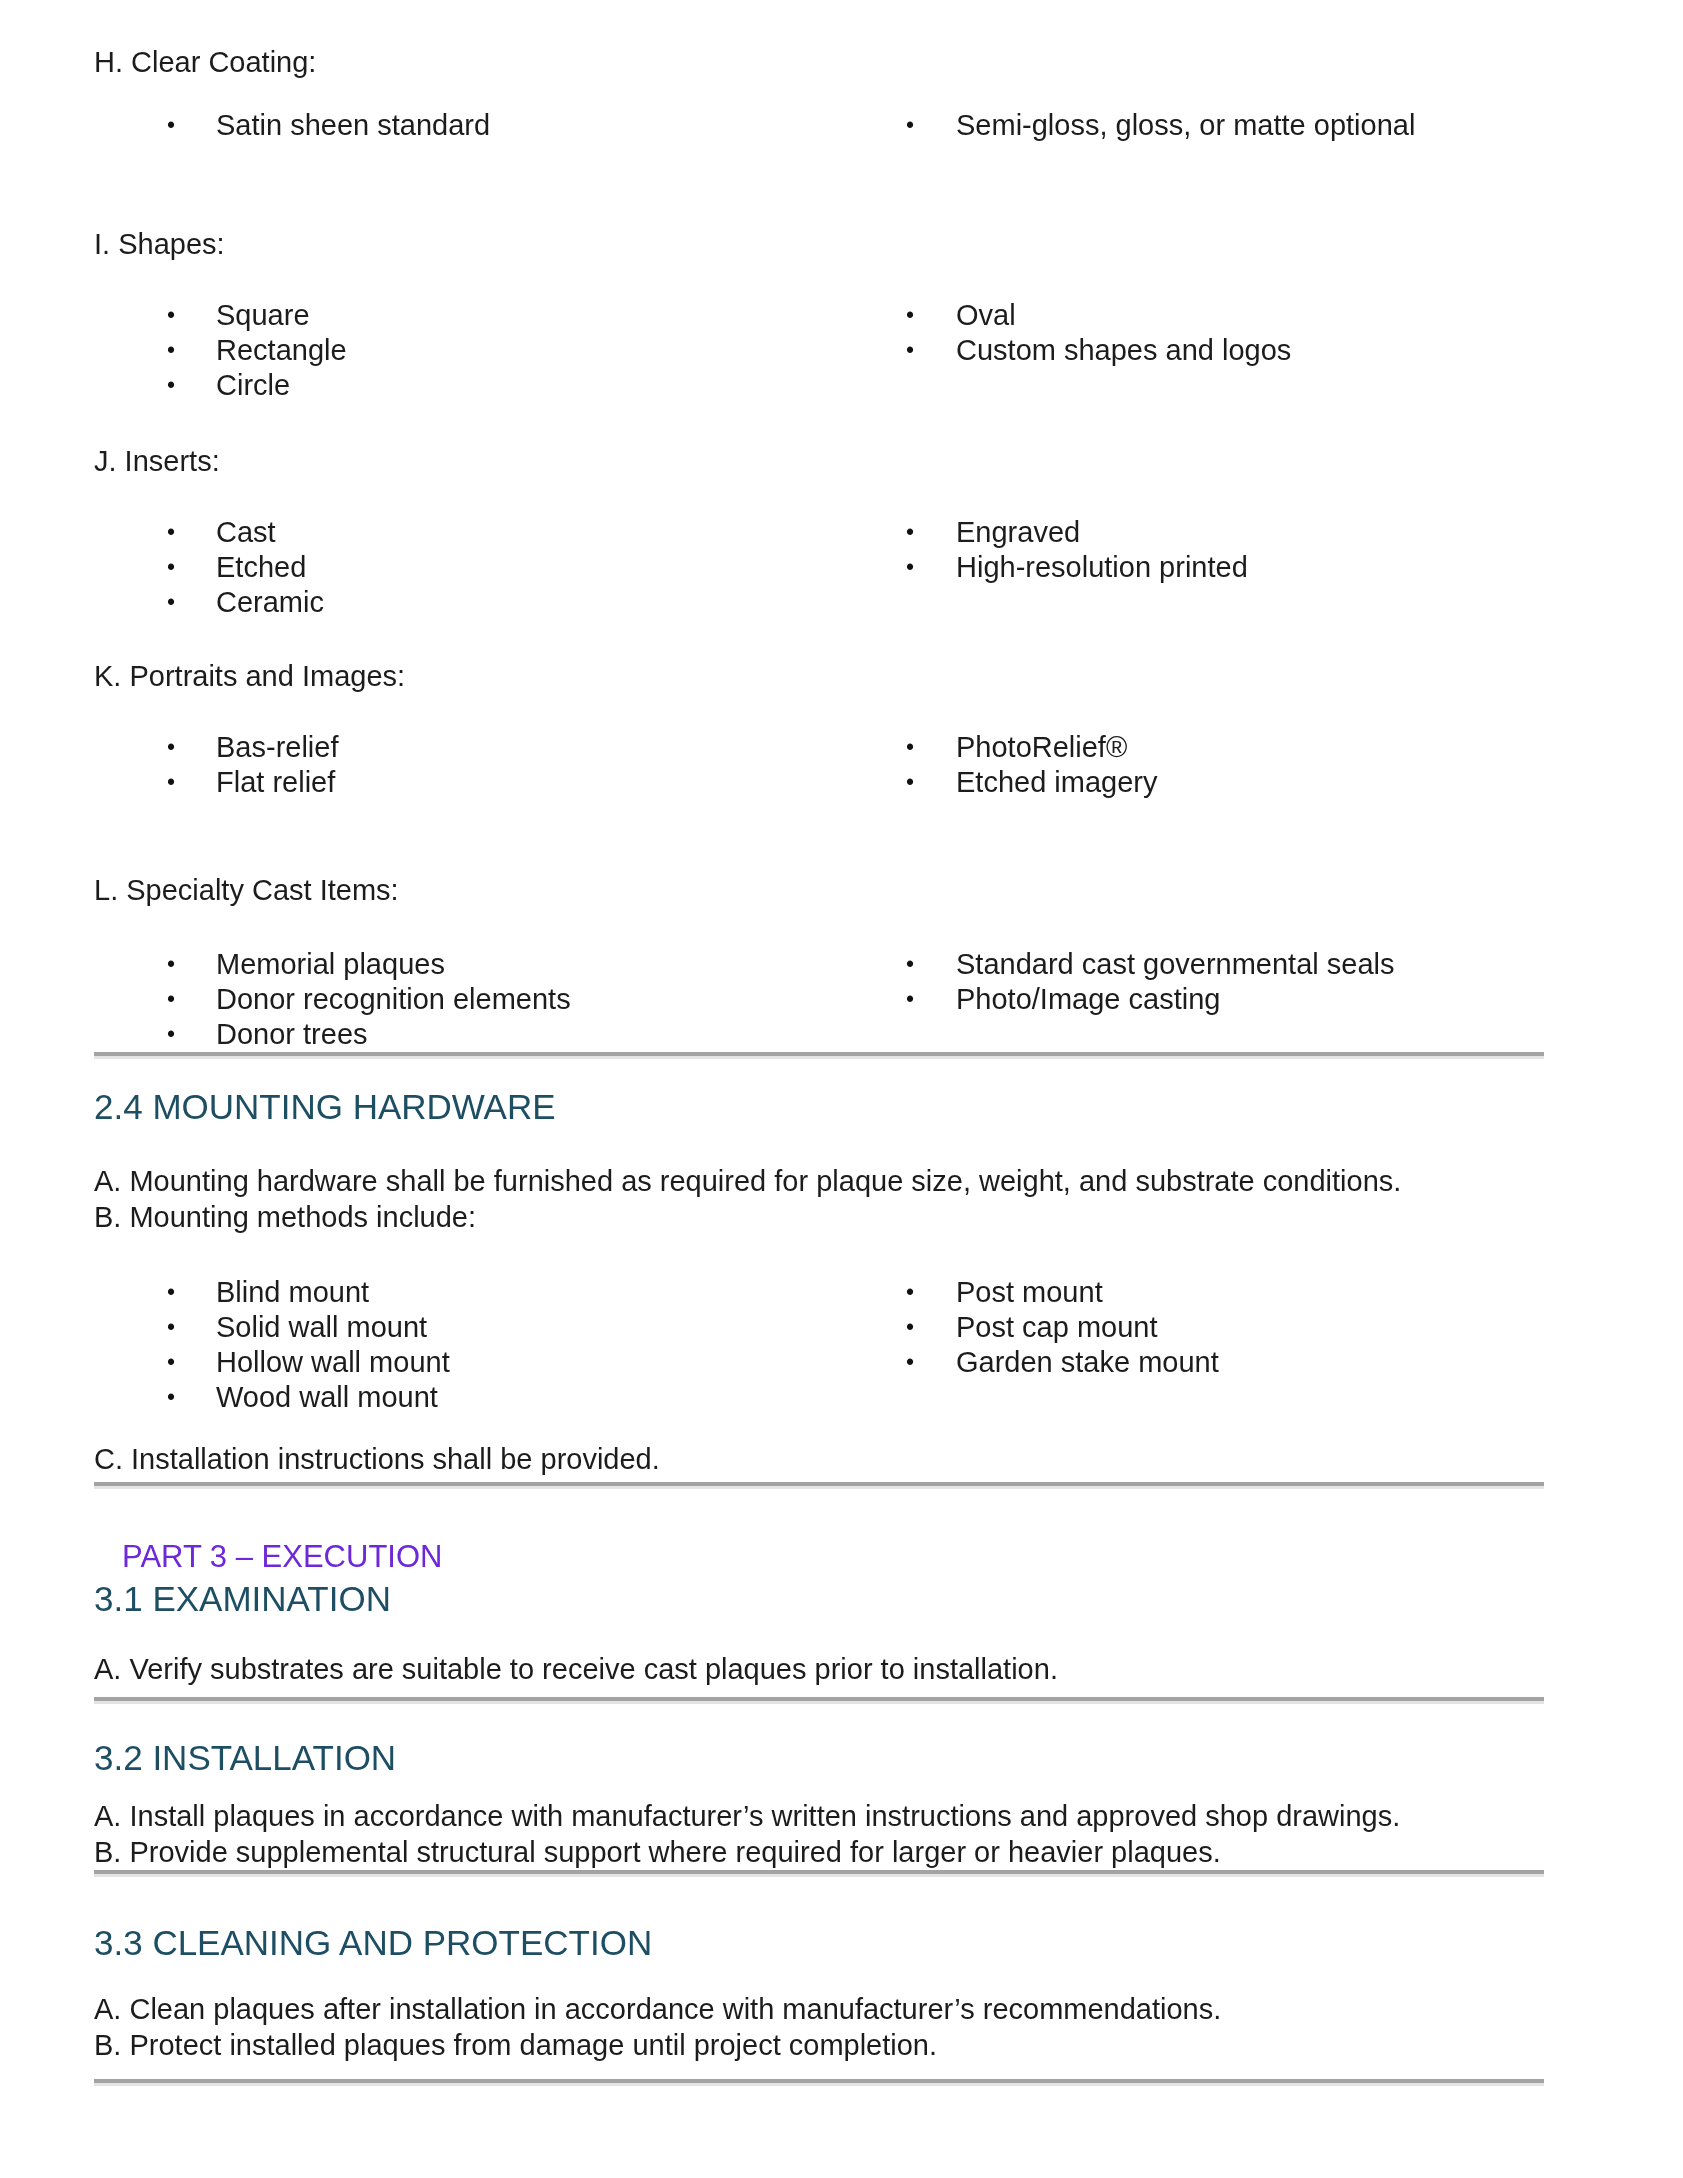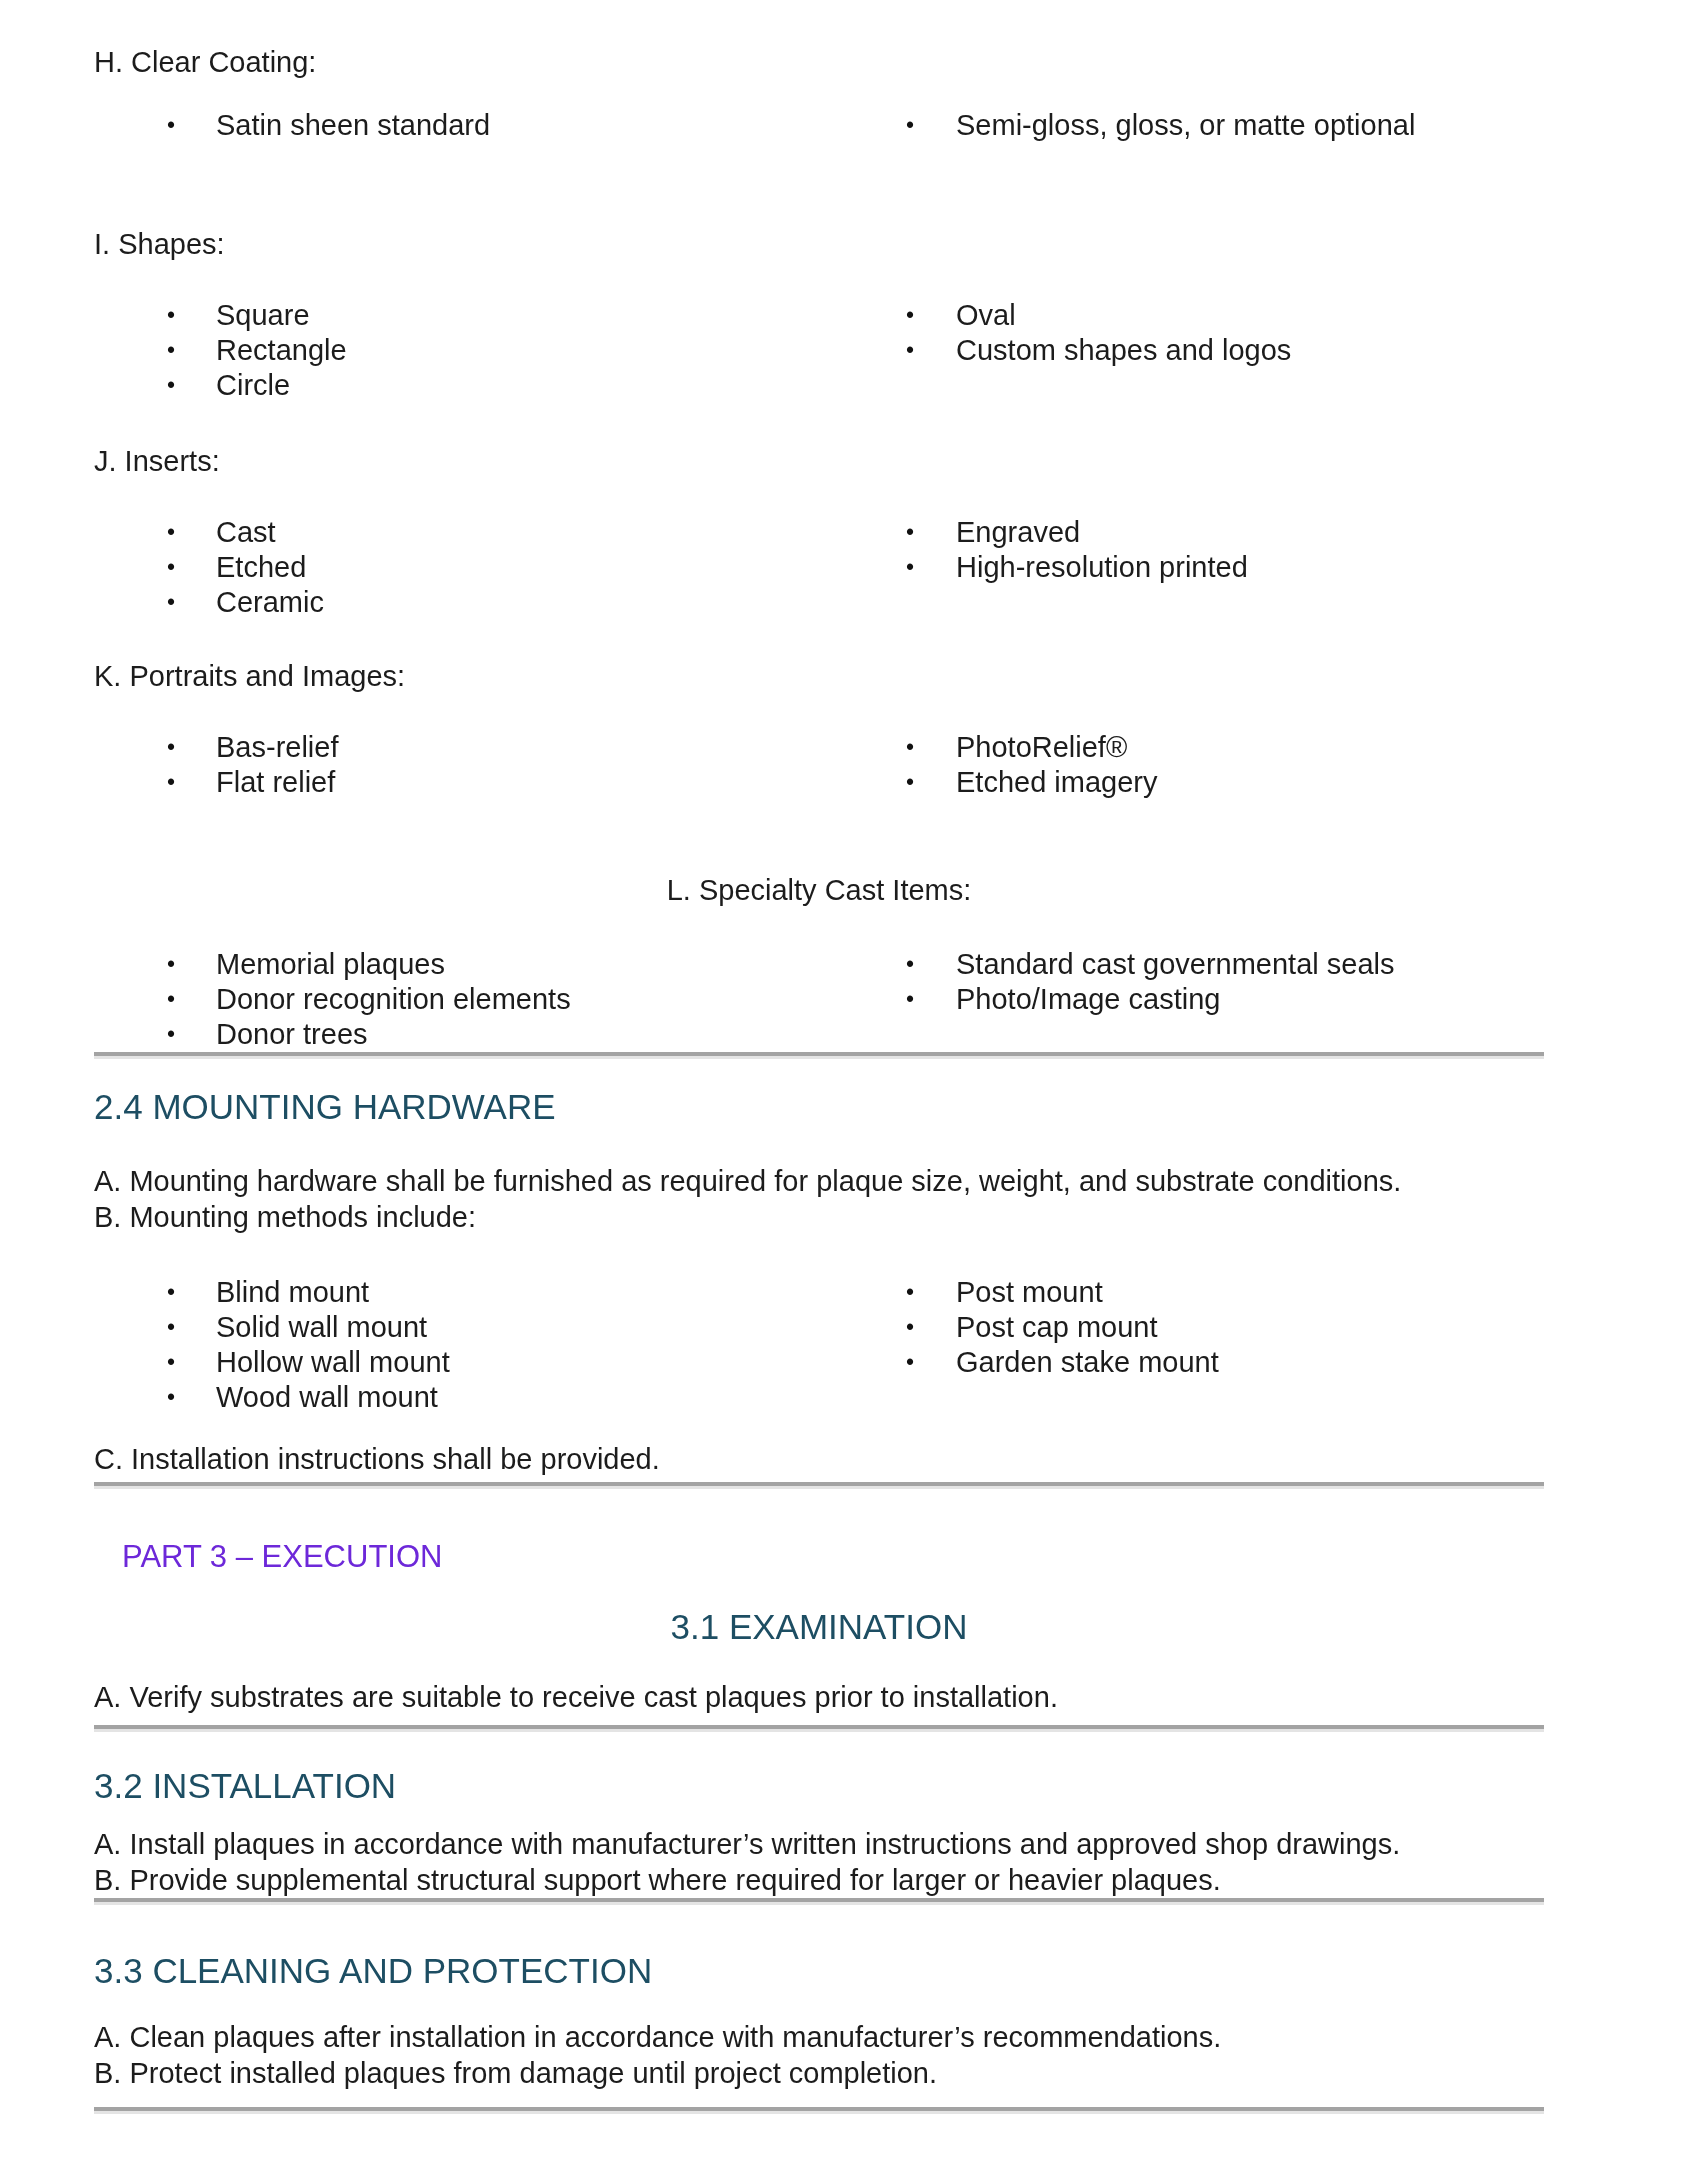--- a/index.html
+++ b/index.html
@@ -37,30 +37,30 @@
   }
   .h-section { 
     font-size:35px; line-height:44px; font-weight:400; color:#1d4e63;
   }
   
   .mt-bullets-h { margin-top:28px; }
   .mt-label-i  { margin-top:83px; }
   .mt-bullets  { margin-top:36px; }
   .mt-label-j  { margin-top:40px; }
   .mt-label-k  { margin-top:38px; }
-  .mt-label-l  { margin-top:72px;text-align:center; }
+  .mt-label-l  { margin-top:72px; }
   .mt-bullets-l{ margin-top:39px; }
   .mt-div1     { margin-top:0px; }
   .mt-h24      { margin-top:26px; }
   .mt-para-a   { margin-top:34px; }
   .mt-mount-ul { margin-top:40px; }
   .mt-para-c   { margin-top:26px; }
   .mt-div2     { margin-top:5px; }
   .mt-part3    { margin-top:48px; }
-  .mt-h31      { margin-top:28px;text-align:center; }
+  .mt-h31      { margin-top:0; }
   .mt-verify   { margin-top:30px; }
   .mt-div3     { margin-top:10px; }
   .mt-h32      { margin-top:32px; }
   .mt-inst-a   { margin-top:18px; }
   .mt-div4     { margin-top:0px; }
   .mt-h33      { margin-top:44px; }
   .mt-clean-a  { margin-top:26px; }
   .mt-div5     { margin-top:16px; }
 </style>
 </head>

